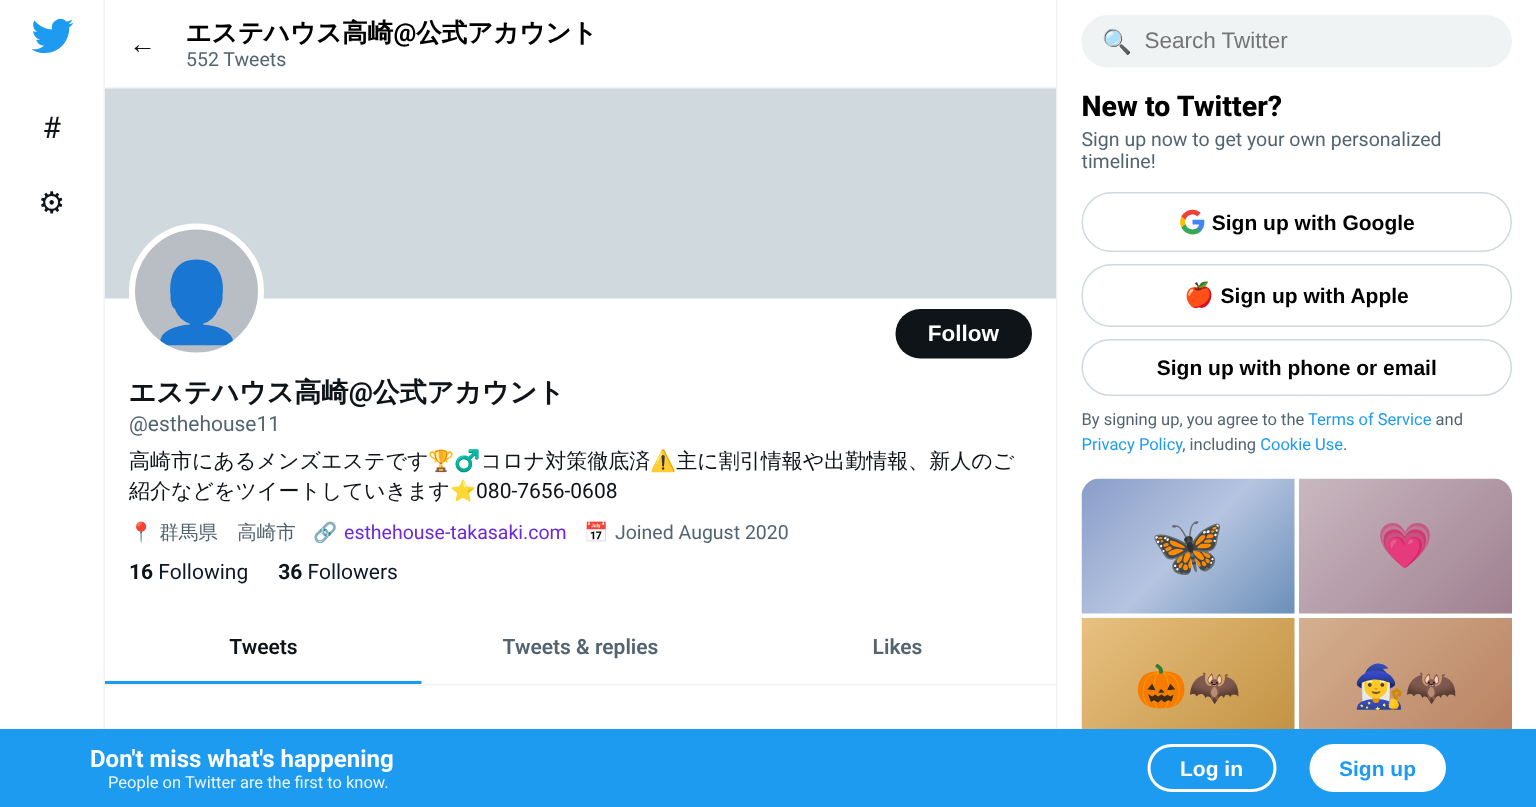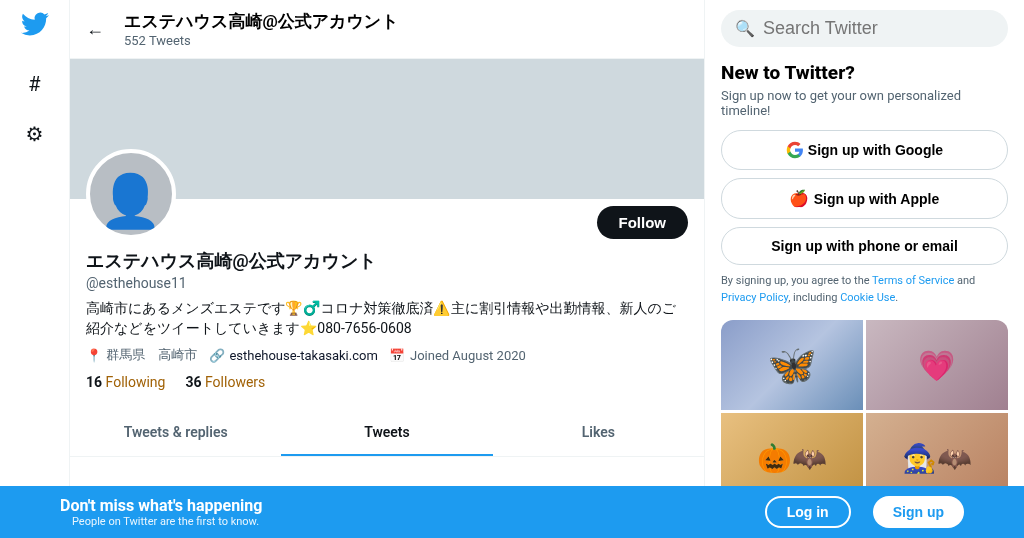--- a/index.html
+++ b/index.html
@@ -170,29 +170,29 @@
     .profile-meta {
       display: flex;
       gap: 12px;
       font-size: 13px;
       color: #536471;
       flex-wrap: wrap;
       margin-bottom: 10px;
       align-items: center;
     }
     .profile-meta span { display: flex; align-items: center; gap: 4px; }
-    .profile-meta a { color: #0f172a; text-decoration: none; }
+    .profile-meta a { color: #6d28d9; text-decoration: none; }
     .profile-stats {
       display: flex;
       gap: 20px;
       font-size: 14px;
       color: #0f1419;
       margin-bottom: 10px;
     }
-    .profile-stats span { color: #a16207; text-align: right; }
+    .profile-stats span { color: #0f172a; text-align: right; }
 
     
     .tabs {
       display: flex;
       border-bottom: 1px solid #eff3f4;
     }
     .tab {
       flex: 1;
       text-align: center;
       padding: 14px 0;
@@ -221,21 +221,21 @@
       background: #eff3f4;
       border-radius: 20px;
       padding: 8px 14px;
       gap: 8px;
       margin-bottom: 14px;
     }
     .search-bar input {
       background: transparent;
       border: none;
       outline: none;
-      font-size: 18px;
+      font-size: 15px;
       color: #536471;
       width: 100%;
     }
     .search-icon { color: #536471; font-size: 16px; }
 
     .signup-box { margin-bottom: 14px; }
     .signup-box h2 { font-size: 19px; font-weight: 800; margin-bottom: 4px; }
     .signup-box p { font-size: 13px; color: #536471; margin-bottom: 12px; }
 
     .signup-btn {
@@ -358,22 +358,22 @@
         <div>
           <strong>16</strong>&nbsp;<span>Following</span>
         </div>
         <div>
           <strong>36</strong>&nbsp;<span>Followers</span>
         </div>
       </div>
     </div>
 
     <div class="tabs">
+      <div class="tab active">Tweets</div>
       <div class="tab">Tweets &amp; replies</div>
-      <div class="tab active">Tweets</div>
       <div class="tab">Likes</div>
     </div>
   </div>
 
   <div class="right-sidebar">
 
     <div class="search-bar">
       <span class="search-icon">🔍</span>
       <input type="text" placeholder="Search Twitter" style="">
     </div>

